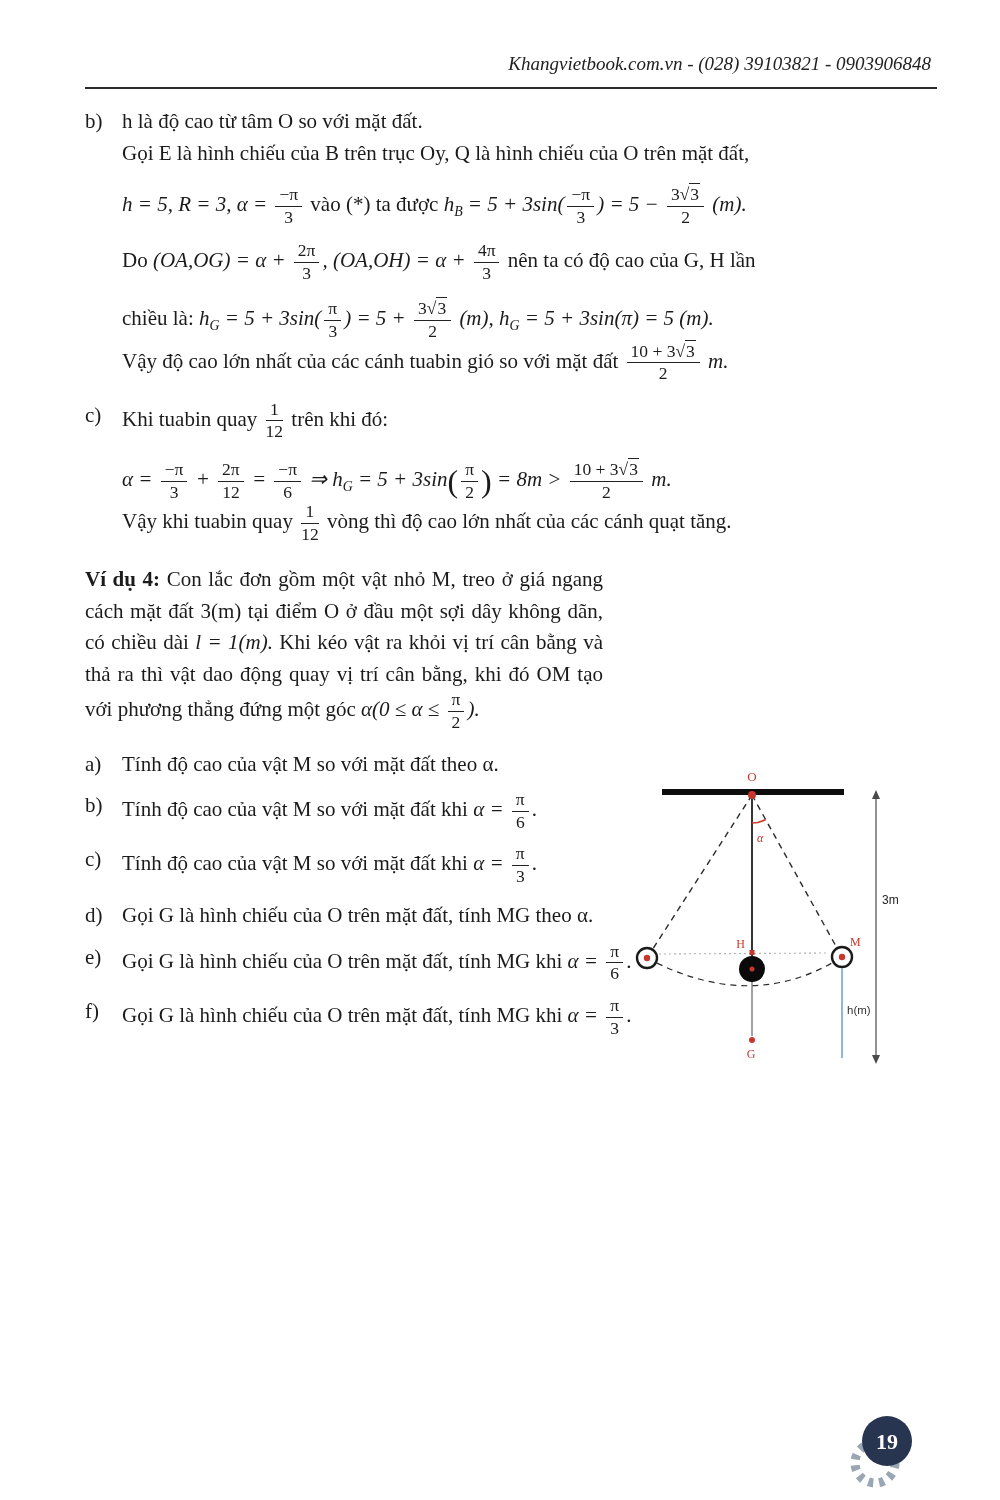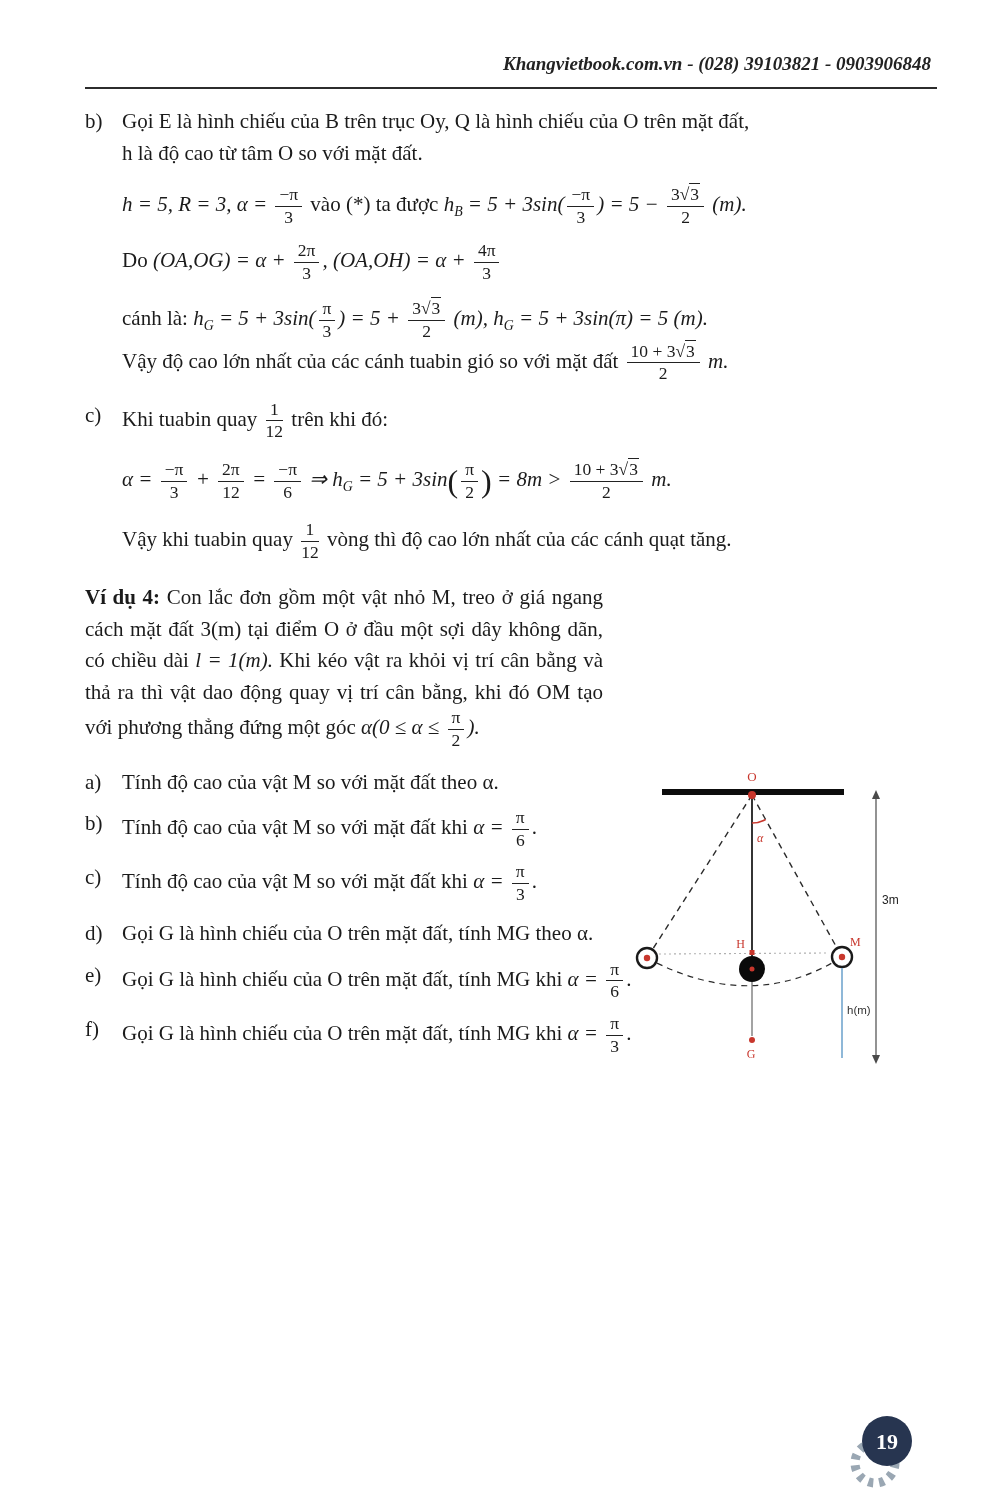--- a/index.html
+++ b/index.html
@@ -4,21 +4,21 @@
 <style>
   * { box-sizing: border-box; }
   html,body { margin:0; padding:0; background:#ffffff; }
   .page {
     position:relative; width:1000px; height:1500px; background:#fff;
     font-family:"Liberation Serif", serif; color:#1b1b1b;
     font-size:21px; line-height:1.5; overflow:hidden;
   }
   .header {
     position:absolute; left:85px; top:50px; width:852px;
-    text-align:right; font-weight:700; font-style:italic; font-size:19px;
+    text-align:right; font-weight:400; font-style:italic; font-size:19px;
     padding:0 6px 8px 0; border-bottom:2px solid #2c2c2c; color:#222;
   }
   .content { position:absolute; left:85px; top:100px; width:855px; }
   .flexrow { display:flex; }
   .marker { flex:0 0 37px; }
   .fbody { flex:1; }
   .indent { padding-left:37px; }
   .math { font-style:italic; }
   sub { font-size:66%; line-height:0; }
   .frac {
@@ -45,22 +45,22 @@
 
   <div class="header">
     <span>Khangvietbook.com.vn - (028) 39103821 - 0903906848</span>
   </div>
 
   <div class="content">
 
     <div class="flexrow" style="margin-top:6px;">
       <span class="marker">b)</span>
       <div class="fbody">
+        <div>h là độ cao từ tâm O so với mặt đất.</div>
         <div>Gọi E là hình chiếu của B trên trục Oy, Q là hình chiếu của O trên mặt đất,</div>
-        <div>h là độ cao từ tâm O so với mặt đất.</div>
       </div>
     </div>
 
 
 
     <div class="indent" style="margin-top:16px;">
       <span class="math">h = 5, R = 3, α = </span><span class="frac">
           <span class="num">−π</span>
           <span class="den">3</span>
         </span><span> vào (*) ta được </span><span class="math"><span>h</span><sub>B</sub><span> = 5 + 3sin(</span></span><span class="frac">
@@ -72,25 +72,25 @@
         </span><span class="math"> (m).</span>
     </div>
 
     <div class="indent" style="margin-top:14px;">
       <span>Do </span><span class="math">(OA,OG) = α + </span><span class="frac">
           <span class="num">2π</span>
           <span class="den">3</span>
         </span><span class="math">, (OA,OH) = α + </span><span class="frac">
           <span class="num">4π</span>
           <span class="den">3</span>
-        </span>
+        </span><span> nên ta có độ cao của G, H lần</span>
     </div>
 
     <div class="indent" style="margin-top:16px;">
-      <span>cánh là: </span><span class="math"><span>h</span><sub>G</sub><span> = 5 + 3sin(</span></span><span class="frac">
+      <span>chiều là: </span><span class="math"><span>h</span><sub>G</sub><span> = 5 + 3sin(</span></span><span class="frac">
           <span class="num">π</span>
           <span class="den">3</span>
         </span><span class="math">) = 5 + </span><span class="frac">
           <span class="num"><span>3</span><span class="sq"><span class="rad">3</span></span></span>
           <span class="den">2</span>
         </span><span class="math"><span> (m), h</span><sub>G</sub><span> = 5 + 3sin(π) = 5 (m).</span></span>
     </div>
 
     <div class="indent" style="">
       <span>Vậy độ cao lớn nhất của các cánh tuabin gió so với mặt đất </span><span class="frac">
@@ -121,21 +121,21 @@
           <span class="den">6</span>
         </span><span class="math"><span> ⇒ h</span><sub>G</sub><span> = 5 + 3sin</span></span><span class="bigp">(</span><span class="frac">
           <span class="num">π</span>
           <span class="den">2</span>
         </span><span class="bigp">)</span><span class="math"> = 8m &gt; </span><span class="frac">
           <span class="num"><span>10 + 3</span><span class="sq"><span class="rad">3</span></span></span>
           <span class="den">2</span>
         </span><span class="math"> m.</span>
     </div>
 
-    <div class="indent" style="margin-top:18px;">
+    <div class="indent" style="">
       <span>Vậy khi tuabin quay </span><span class="frac">
           <span class="num">1</span>
           <span class="den">12</span>
         </span><span> vòng thì độ cao lớn nhất của các cánh quạt tăng.</span>
     </div>
 
     <div class="example-para" style="margin-top:20px;">
       <span class="example-label">Ví dụ 4:</span><span> Con lắc đơn gồm một vật nhỏ M, treo ở giá ngang cách mặt đất 3(m) tại điểm O ở đầu một sợi dây không dãn, có chiều dài </span><span class="em">l = 1(m).</span><span> Khi kéo vật ra khỏi vị trí cân bằng và thả ra thì vật dao động quay vị trí cân bằng, khi đó OM tạo với phương thẳng đứng một góc </span><span class="math">α(0 ≤ α ≤ </span><span class="frac">
           <span class="num">π</span>
           <span class="den">2</span>

